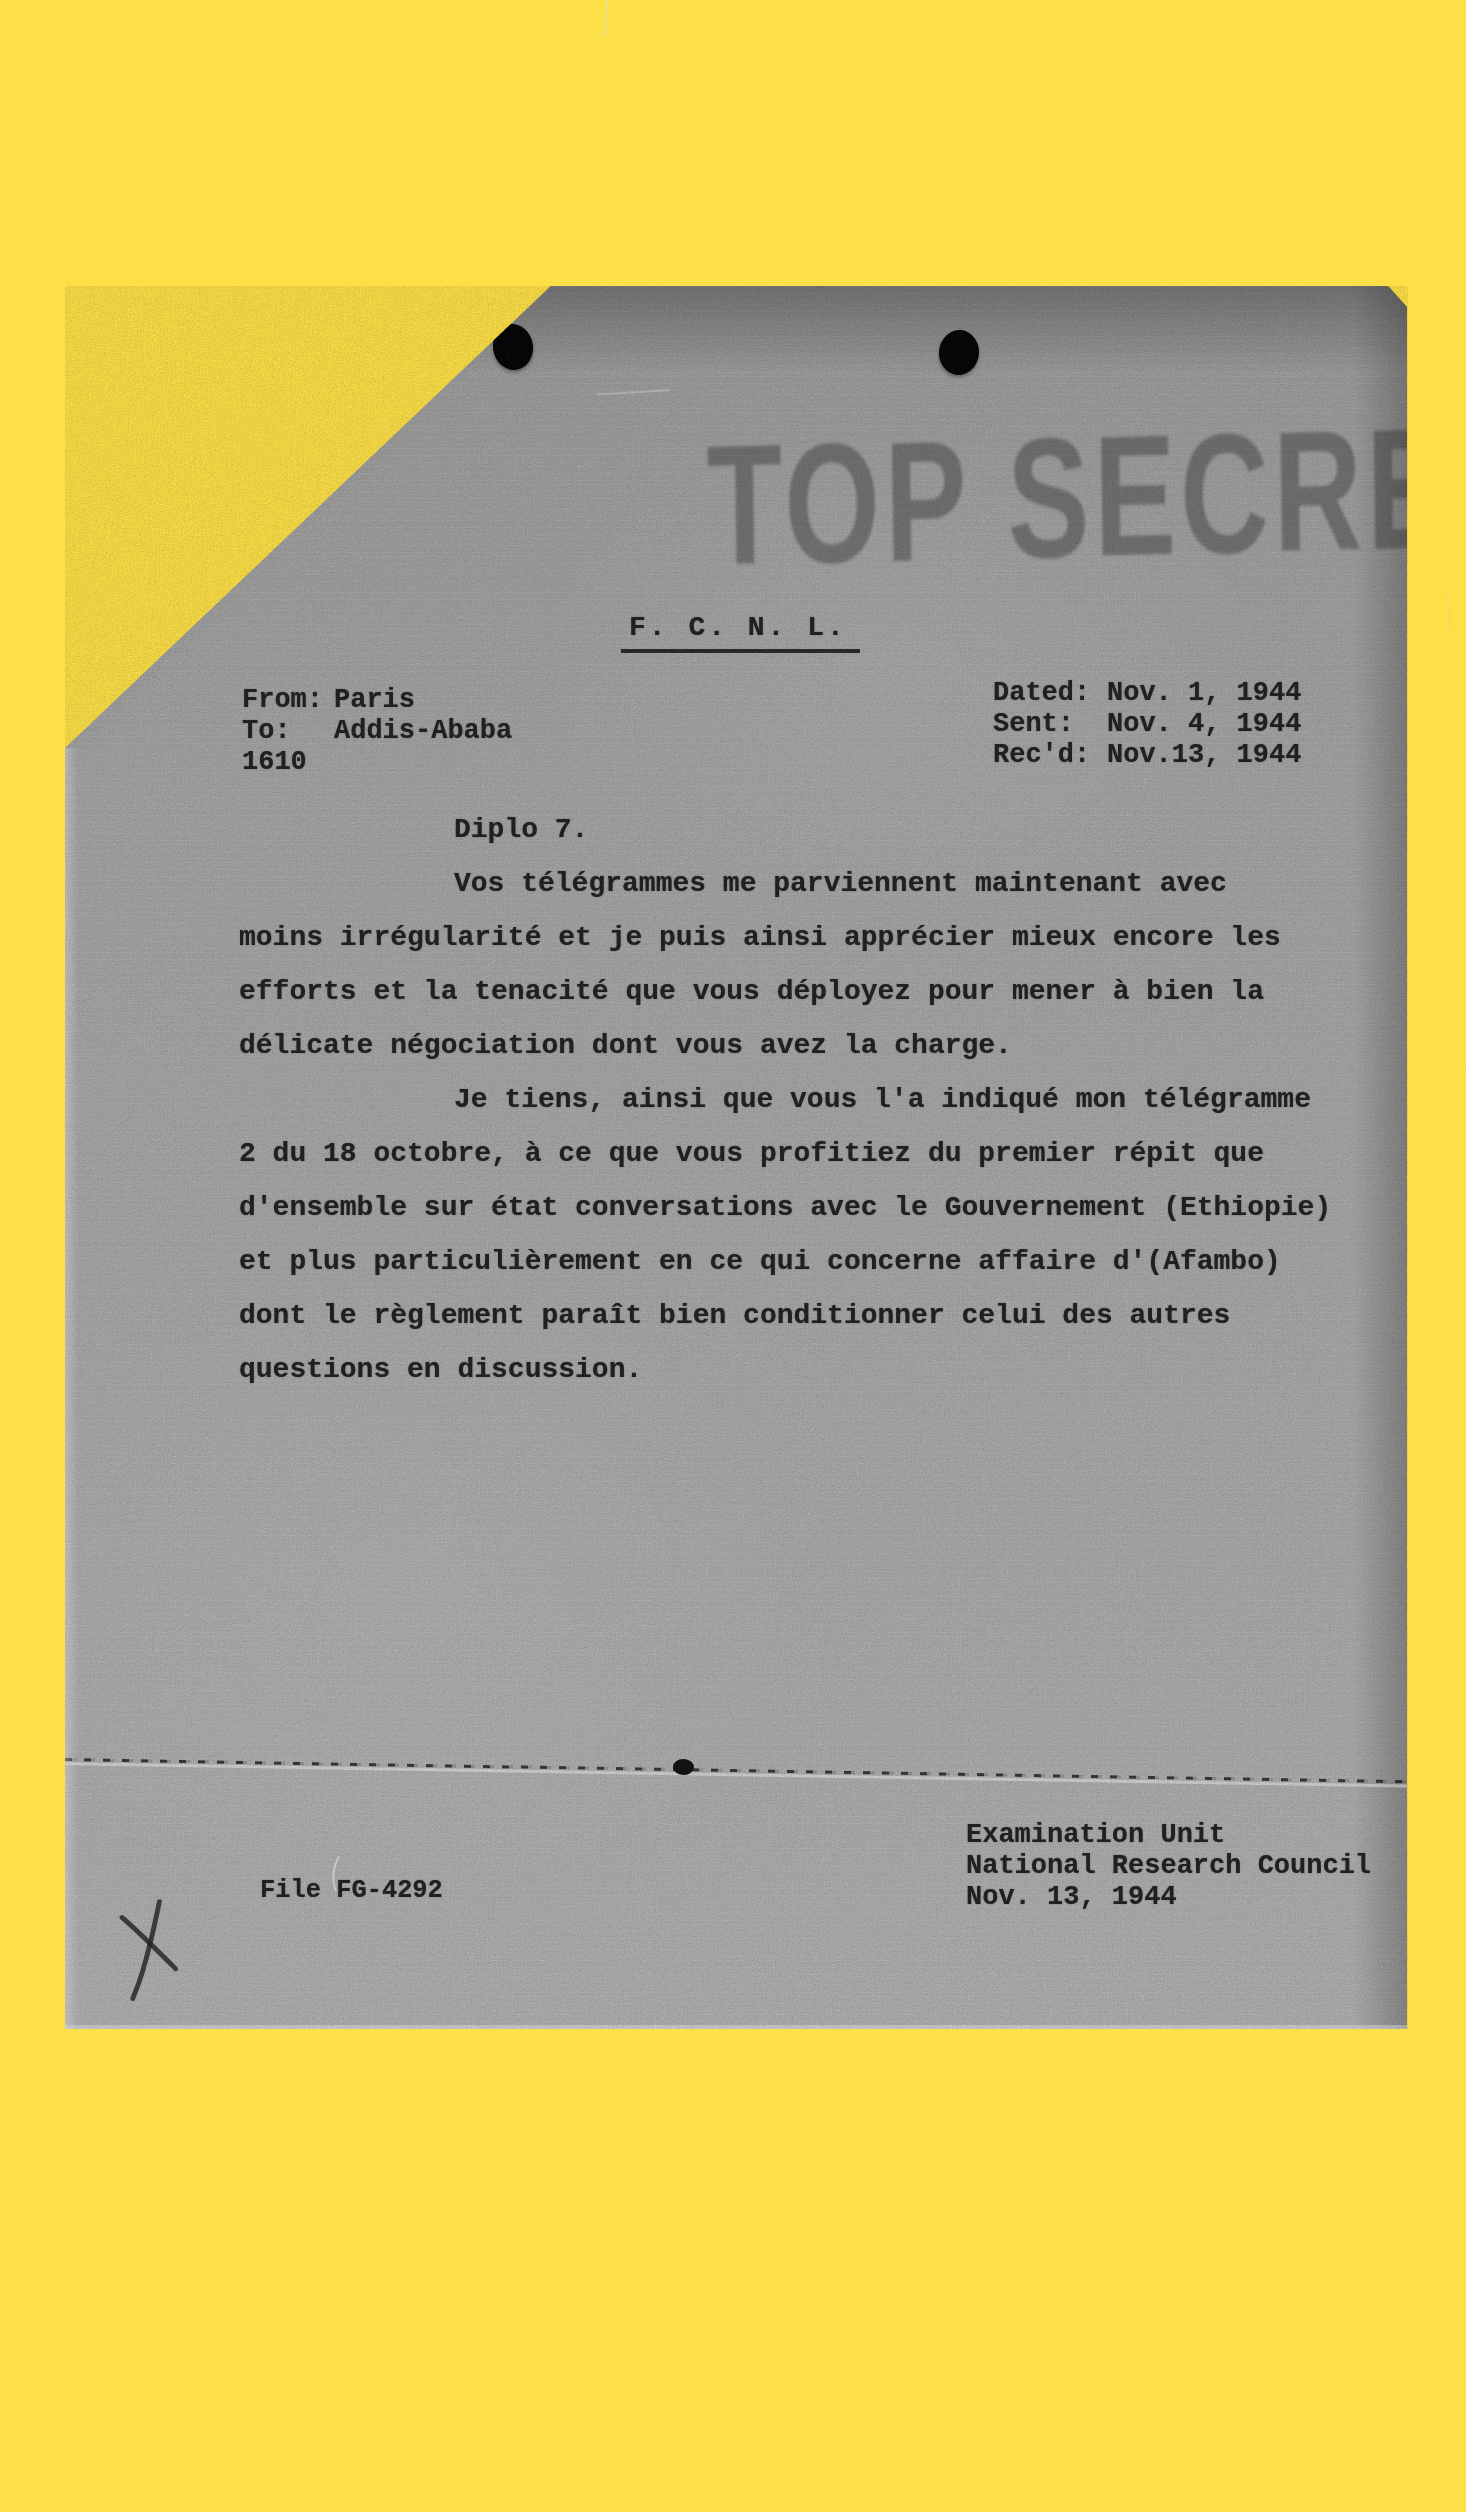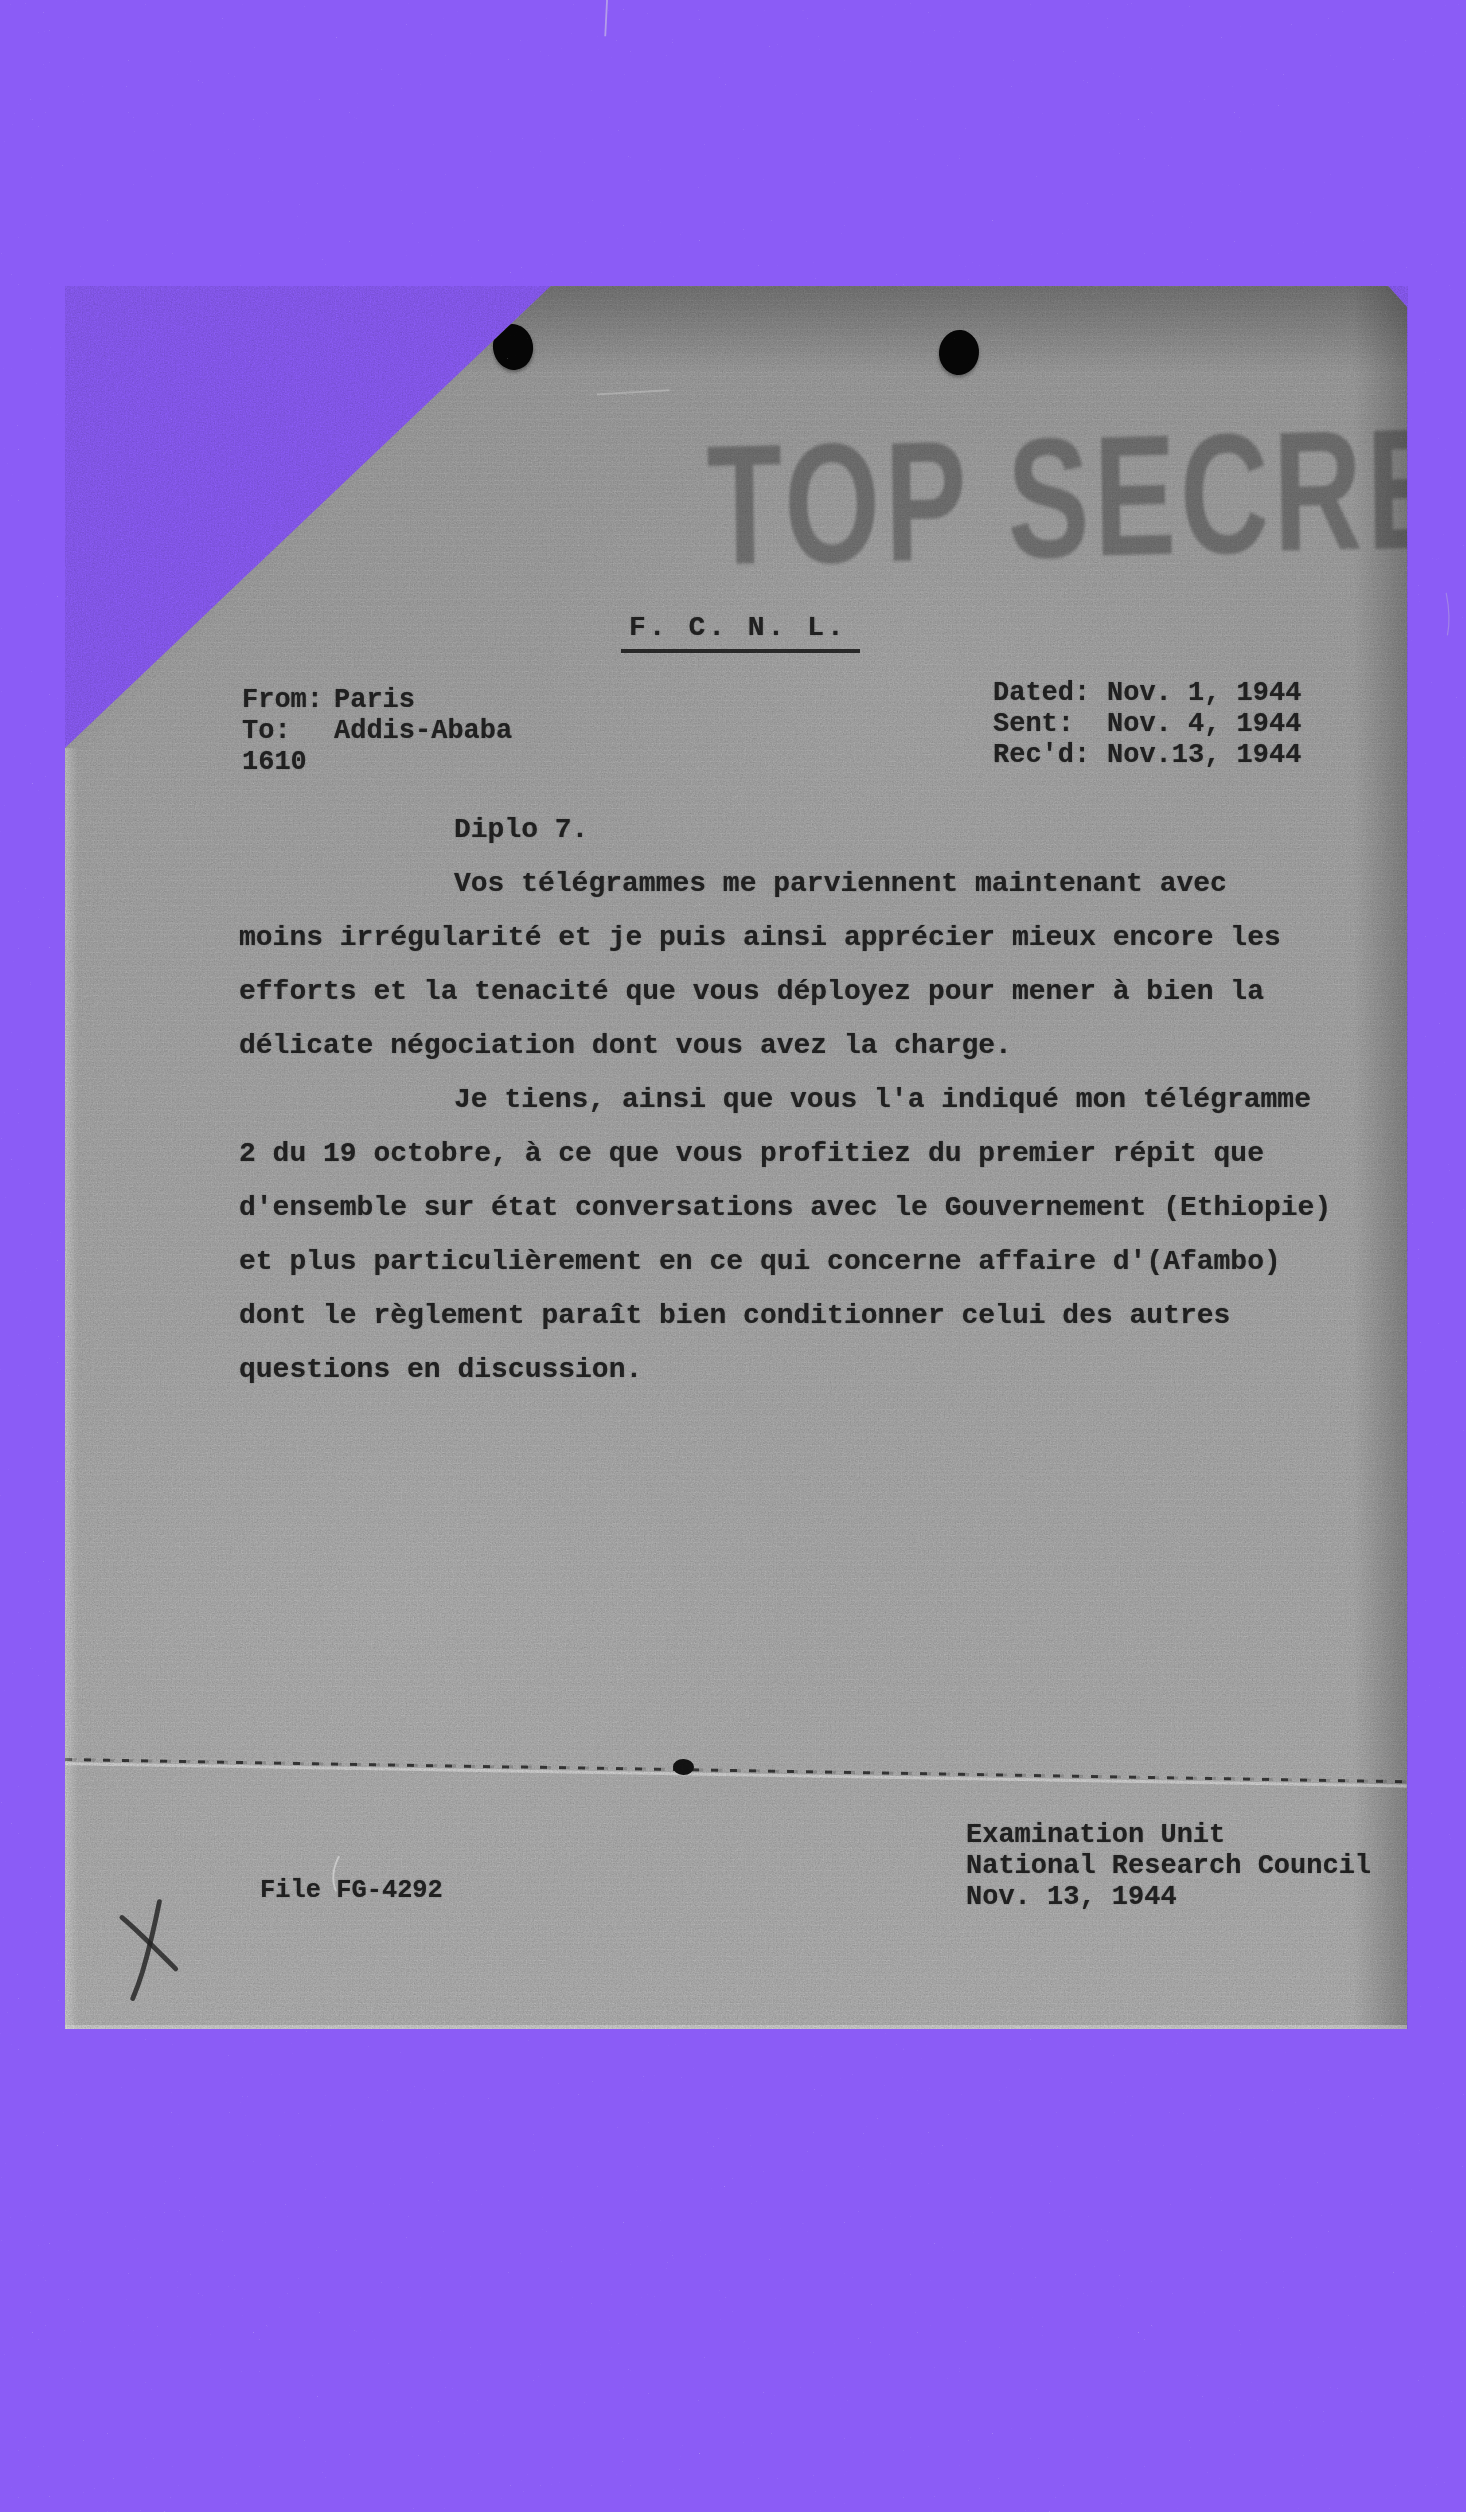--- a/index.html
+++ b/index.html
@@ -1,18 +1,18 @@
 <!DOCTYPE html>
 <html style="font-size:9.7px"><head>
 <meta charset="utf-8">
 <style>
   html,body{margin:0;padding:0;background:#000;}
   .stage{
     position:relative;width:1467px;height:2512px;overflow:hidden;
-    background:#8b5cf6;
+    background:#fde047;
   }
   
   .paper{
     position:absolute;left:65px;top:286px;width:1342px;height:1743px;
     clip-path:polygon(36.2% 0%,98.6% 0%,100% 1.2%,100% 100%,0% 100%,0% 26.5%);
     background:
       linear-gradient(135deg, rgba(22,22,22,.55) 0%, rgba(22,22,22,.18) 8%, rgba(0,0,0,0) 16%),
       linear-gradient(180deg, rgba(25,25,25,.30) 0%, rgba(0,0,0,0) 5%),
       linear-gradient(270deg, rgba(35,35,35,.28) 0%, rgba(0,0,0,0) 4%),
       repeating-linear-gradient(0deg, rgba(255,255,255,.05) 0 0.6px, rgba(0,0,0,0) 0.6px 3.6px),
@@ -91,21 +91,21 @@
       <div><span class="lbl">Rec'd:</span><span>Nov.13, 1944</span></div>
     </div>
 
     <div class="body-block tw">
       <div class="body-line indent">Diplo 7.</div>
       <div class="body-line indent">Vos télégrammes me parviennent maintenant avec</div>
       <div class="body-line">moins irrégularité et je puis ainsi apprécier mieux encore les</div>
       <div class="body-line">efforts et la tenacité que vous déployez pour mener à bien la</div>
       <div class="body-line">délicate négociation dont vous avez la charge.</div>
       <div class="body-line indent">Je tiens, ainsi que vous l'a indiqué mon télégramme</div>
-      <div class="body-line">2 du 19 octobre, à ce que vous profitiez du premier répit que</div>
+      <div class="body-line">2 du 18 octobre, à ce que vous profitiez du premier répit que</div>
       <div class="body-line">d'ensemble sur état conversations avec le Gouvernement (Ethiopie)</div>
       <div class="body-line">et plus particulièrement en ce qui concerne affaire d'(Afambo)</div>
       <div class="body-line">dont le règlement paraît bien conditionner celui des autres</div>
       <div class="body-line">questions en discussion.</div>
     </div>
 
     <div class="tear"></div>
     <div class="tear-dot"></div>
 
     <div class="footer-right tw">

